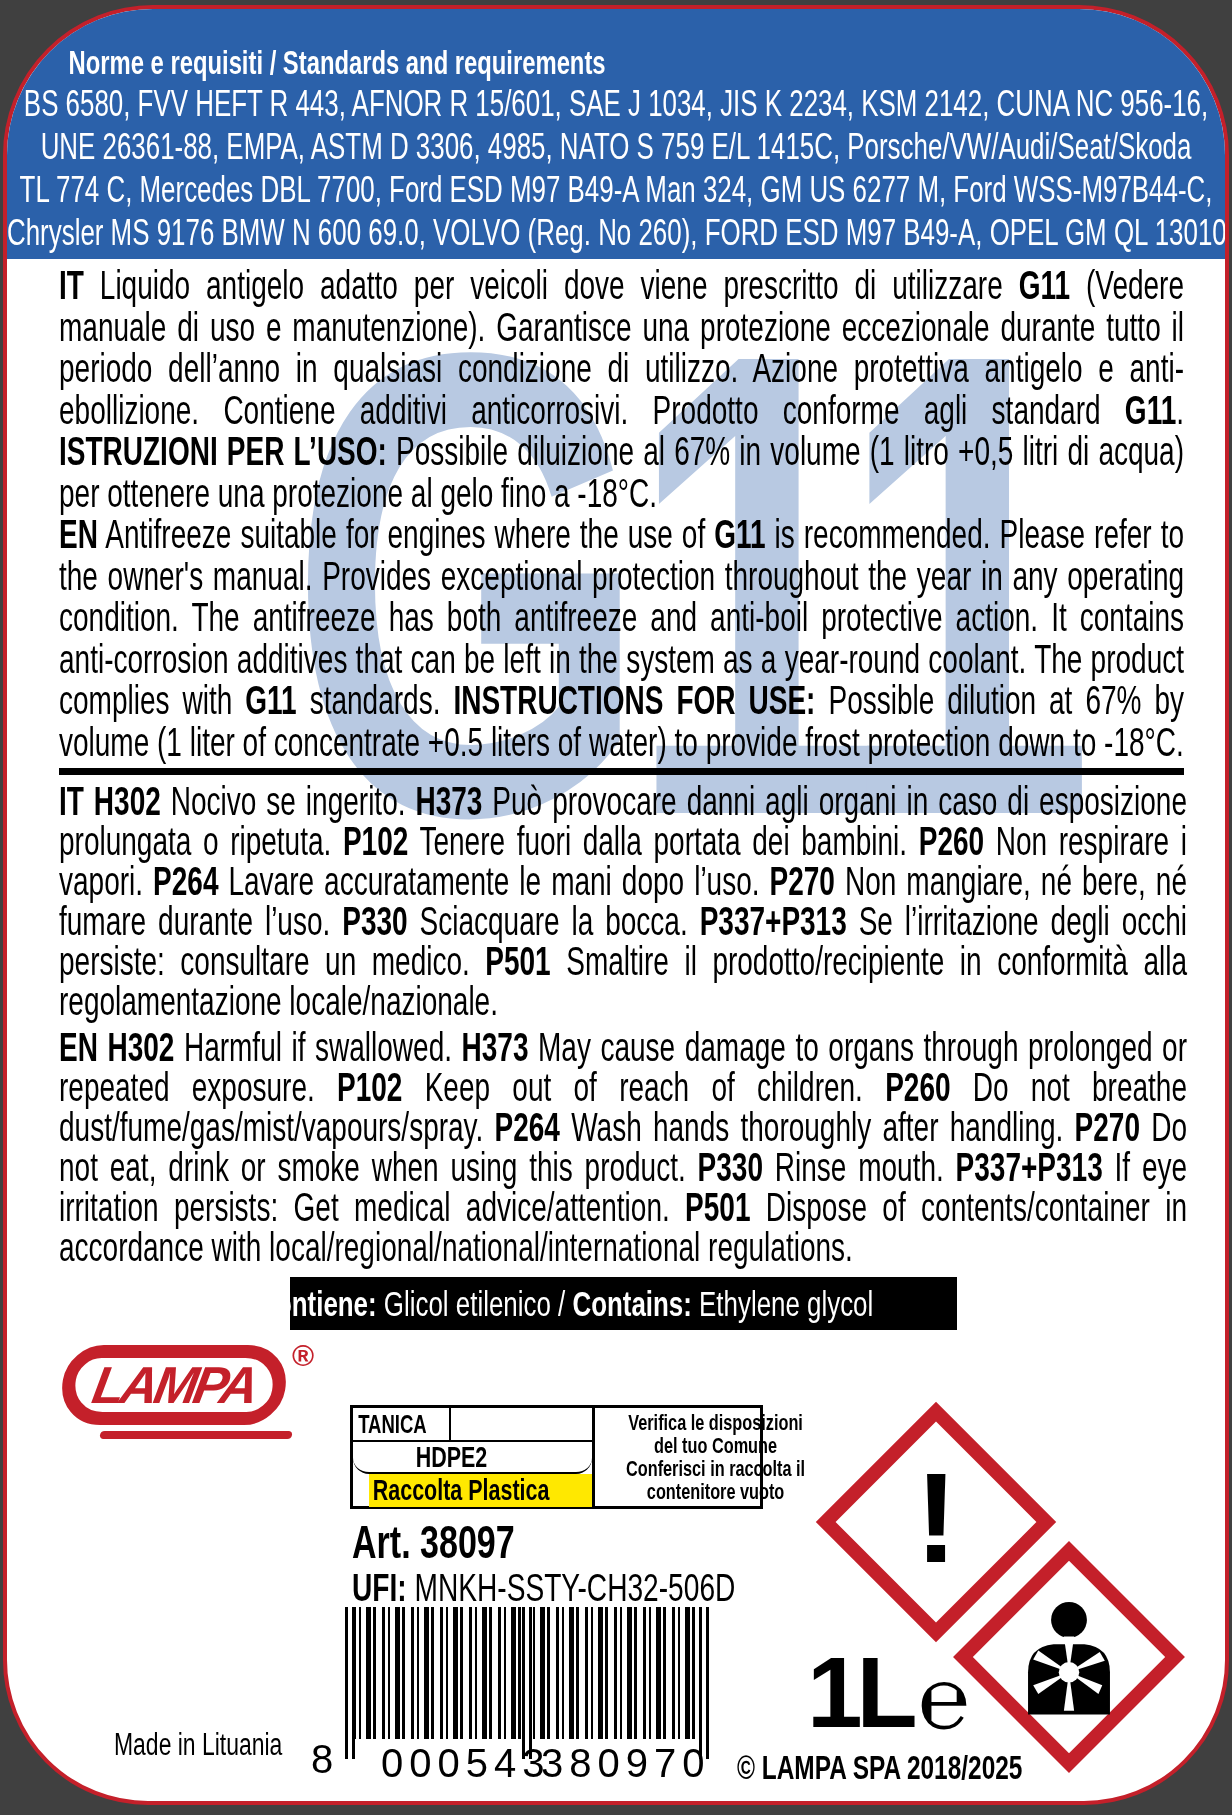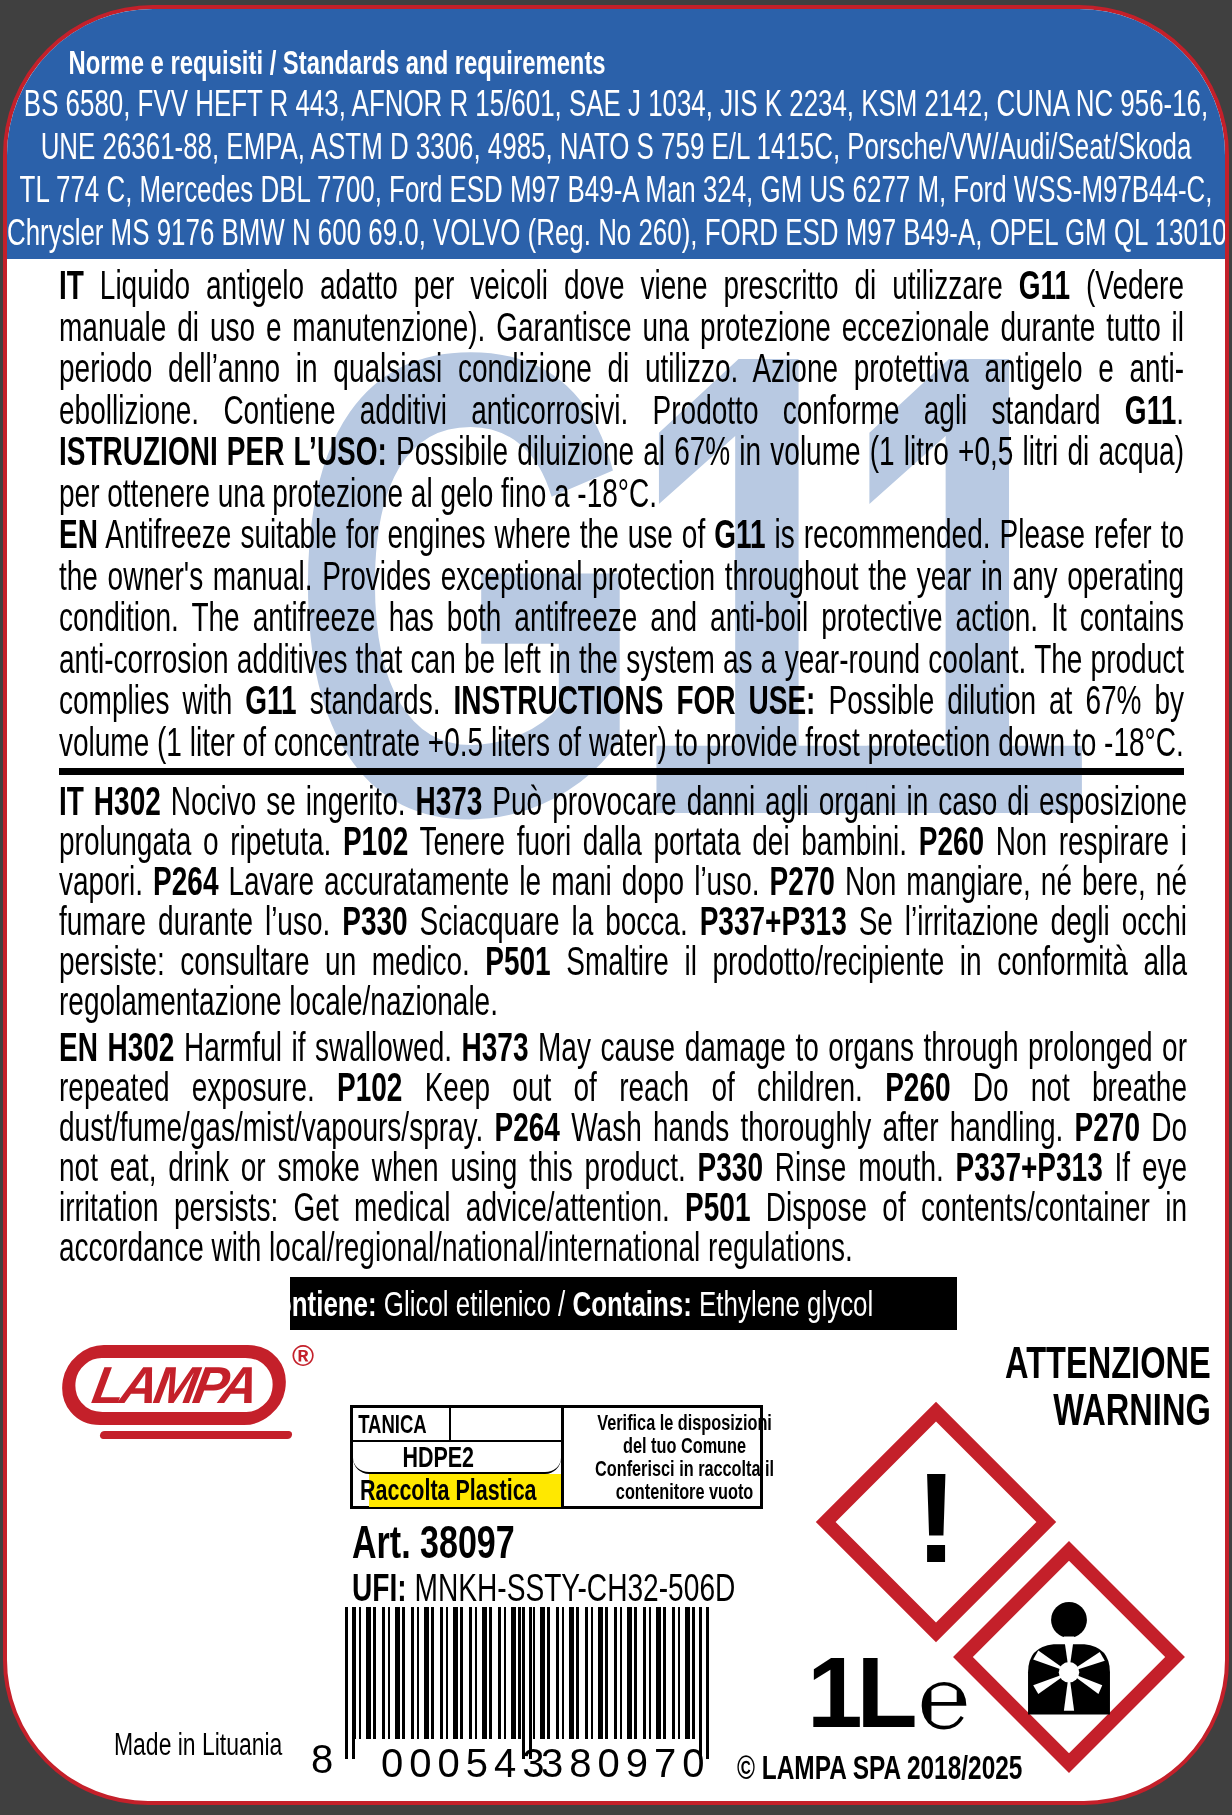--- a/index.html
+++ b/index.html
@@ -51,21 +51,21 @@
                   transform:skewX(-10deg);border-radius:4px;}
   .logo-reg{position:absolute;left:230px;top:-6px;color:var(--red);font-size:30px;font-weight:bold;}
   .company{position:absolute;left:55px;top:1424px;width:300px;}
   .company .cline{font-size:31px;line-height:33.6px;white-space:nowrap;}
   .company .bold{font-weight:bold;font-size:33px;}
   .madein{position:absolute;left:107px;top:1718px;font-size:31px;white-space:nowrap;}
 
   
   .rtable{position:absolute;left:343px;top:1396px;width:413px;height:104px;border:3px solid #000;
           display:flex;background:#fff;}
-  .rleft{width:211px;border-right:3px solid #000;display:flex;flex-direction:column;}
+  .rleft{width:242px;border-right:3px solid #000;display:flex;flex-direction:column;}
   .rrow1{display:flex;height:34px;border-bottom:2px solid #000;}
   .rcell{display:flex;align-items:center;justify-content:center;overflow:hidden;}
   .rc1{width:98px;border-right:2px solid #000;}
   .rc2{flex:1;margin-top:41px;}
   .rrow2{height:32px;display:flex;align-items:center;justify-content:center;border-bottom:2px solid #000;border-radius:16px;}
   .rrow3{flex:1;display:flex;align-items:center;justify-content:center;background:var(--yellow);margin-left:16px;}
   .rsmall{font-size:25px;font-weight:bold;white-space:nowrap;text-align:center;}
   .rmed{font-size:29px;font-weight:bold;white-space:nowrap;text-align:center;}
   .rright{flex:1;display:flex;flex-direction:column;align-items:flex-start;justify-content:center;padding:20px 0;}
   .note{font-size:22px;line-height:23px;font-weight:bold;text-align:center;white-space:nowrap;}
@@ -178,24 +178,20 @@
       <div class="guard gl"></div>
       <div class="guard gm"></div>
       <div class="guard gr"></div>
       <div class="bdigits">
         <span class="bd-prefix">8</span>
         <span class="bd-left">000543</span>
         <span class="bd-right">380970</span>
       </div>
     </div>
 
-    <div class="warnblock">
-      <div class="warnline c74r">ATTENZIONE</div>
-      <div class="warnline c74r">WARNING</div>
-    </div>
 
     <div class="ghs ghs07">
       <div class="ghs-inner">
         <span class="excl">!</span>
       </div>
     </div>
     <div class="ghs ghs08">
       <div class="ghs-inner">
         <svg width="128" height="128" viewBox="0 0 100 100">
           <circle cx="50" cy="21" r="14" fill="#000"></circle>

